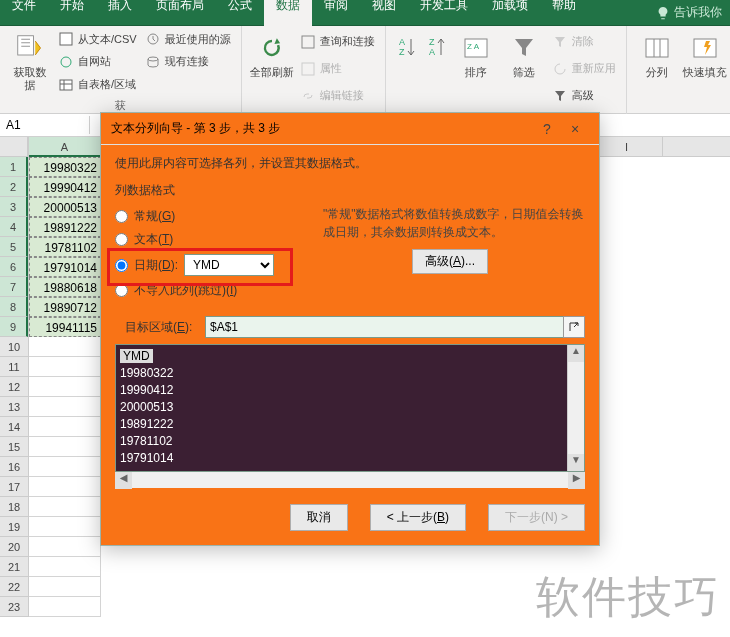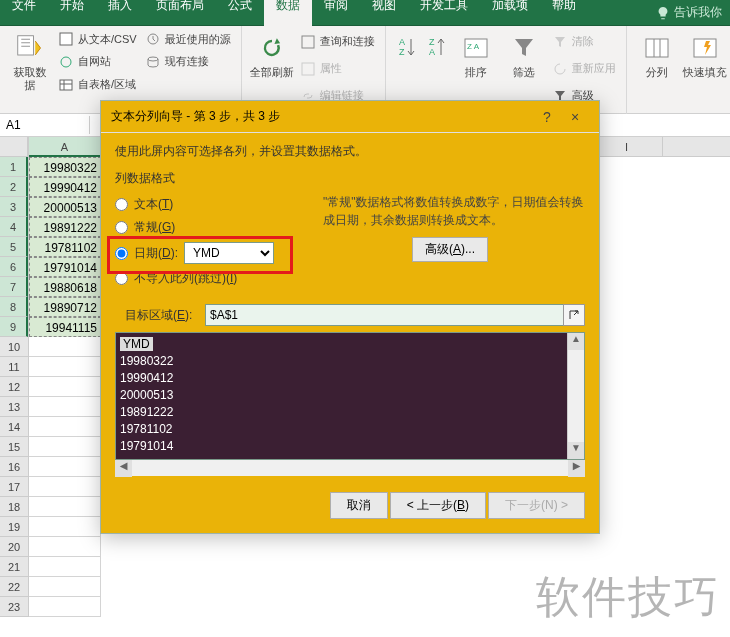--- a/index.html
+++ b/index.html
@@ -36,21 +36,21 @@
 .row-h { height: 20px; width: 28px; text-align: center; line-height: 20px; font-size: 11px; color: #444; border-bottom: 1px solid #ccc; }
 .row-h.sel { background: #cde6d5; border-right: 2px solid #217346; }
 .cols { display: flex; }
 .col-h { height: 20px; background: #e6e6e6; text-align: center; line-height: 20px; font-size: 11px; color: #444; border-right: 1px solid #ccc; border-bottom: 1px solid #ccc; }
 .col-h.sel { background: #cde6d5; border-bottom: 2px solid #217346; }
 .cells-col { display: flex; flex-direction: column; }
 .cell { height: 20px; border-right: 1px solid #d4d4d4; border-bottom: 1px solid #d4d4d4; padding: 0 3px; font-size: 12px; line-height: 20px; text-align: right; }
 .cell.sel { background: #d9ead3; border: 1px dashed #888; }
 
 
-.dialog { position: absolute; left: 100px; top: 100px; width: 500px; background: #eab308; border: 1px solid #9cb3ab; box-shadow: 0 4px 20px rgba(0,0,0,0.25); }
+.dialog { position: absolute; left: 100px; top: 112px; width: 500px; background: #f97316; border: 1px solid #9cb3ab; box-shadow: 0 4px 20px rgba(0,0,0,0.25); }
 .dlg-title { height: 32px; display: flex; align-items: center; padding: 0 10px; font-size: 12px; border-bottom: 1px solid #e0e0e0; }
 .dlg-title .spacer { flex: 1; }
 .dlg-title .tbtn { width: 28px; text-align: center; font-size: 14px; cursor: pointer; color: #444; }
 .dlg-body { padding: 10px 14px 6px 14px; font-size: 12px; color: #333; }
 .dlg-body .desc { margin-bottom: 10px; }
 .fieldset-label { margin-bottom: 6px; }
 .radio-row { display: flex; align-items: center; padding: 3px 0; }
 .radio-row input[type=radio] { margin-right: 6px; }
 .help-text { padding-left: 8px; color: #444; line-height: 18px; }
 .adv-btn { border: 1px solid #adadad; background: #e9e9e9; padding: 3px 12px; cursor: pointer; font-size: 12px; margin-top: 8px; }
@@ -60,21 +60,21 @@
 .dest-input { flex: 1; border: 1px solid #7a9a8a; background: #eaf4ed; height: 22px; padding: 0 4px; font-size: 12px; }
 .ref-btn { width: 22px; height: 22px; border: 1px solid #999; background: #f5f5f5; margin-left: -1px; cursor: pointer; display: flex; align-items: center; justify-content: center; }
 .preview-label { margin: 10px 0 6px 0; }
 .preview-box { border: 1px solid #7a9a8a; background: #3b1f33; color: #fff; font-family: monospace; font-size: 12px; padding: 4px; height: 128px; position: relative; }
 .preview-header { background: #ddd; color: #000; display: inline-block; padding: 0 3px; margin-bottom: 2px; }
 .preview-line { line-height: 17px; }
 .preview-scroll { position: absolute; right: 0; top: 0; bottom: 0; width: 17px; background: #f0f0f0; border-left: 1px solid #ccc; display: flex; flex-direction: column; }
 .scroll-arrow { height: 17px; text-align: center; font-size: 10px; color: #666; background: #e0e0e0; }
 .scroll-track { flex: 1; }
 .hscroll { height: 17px; background: #f0f0f0; border-top: 1px solid #ccc; margin-top: -1px; display: flex; }
-.dlg-buttons { display: flex; justify-content: flex-end; gap: 2px; padding: 10px 14px 14px 14px; }
+.dlg-buttons { display: flex; justify-content: flex-end; gap: 22px; padding: 10px 14px 14px 14px; }
 .dlg-buttons button { border: 1px solid #adadad; background: #e9e9e9; padding: 4px 16px; cursor: pointer; font-size: 12px; }
 .dlg-buttons button.disabled { color: #aaa; }
 
 
 .red-highlight { position: absolute; border: 3px solid #e41b1b; pointer-events: none; }
 
 
 .watermark { position: absolute; right: 10px; bottom: 10px; font-size: 44px; color: rgba(120,120,120,0.55); font-family: "SimHei","Microsoft YaHei"; pointer-events: none; letter-spacing: 2px; }
 
 u { text-decoration: underline; }
@@ -380,25 +380,25 @@
     <span class="tbtn">?</span>
     <span class="tbtn">×</span>
   </div>
   <div class="dlg-body">
     <div class="desc">使用此屏内容可选择各列，并设置其数据格式。</div>
     <div class="fieldset-label">列数据格式</div>
     <div style="display:flex">
       <div style="width:180px">
         <div class="radio-row">
             <input type="radio" name="fmt" style="">
-            <label>文本(<u>T</u>)</label>
+            <label>常规(<u>G</u>)</label>
           </div>
         <div class="radio-row">
             <input type="radio" name="fmt" style="">
-            <label>常规(<u>G</u>)</label>
+            <label>文本(<u>T</u>)</label>
           </div>
         <div class="radio-row">
             <input type="radio" name="fmt" checked="" style="">
             <label>日期(<u>D</u>):</label>
           <select class="date-combo" style="margin-left:6px">
             <option>YMD</option>
           </select>
         </div>
         <div class="radio-row">
             <input type="radio" name="fmt" style="">

